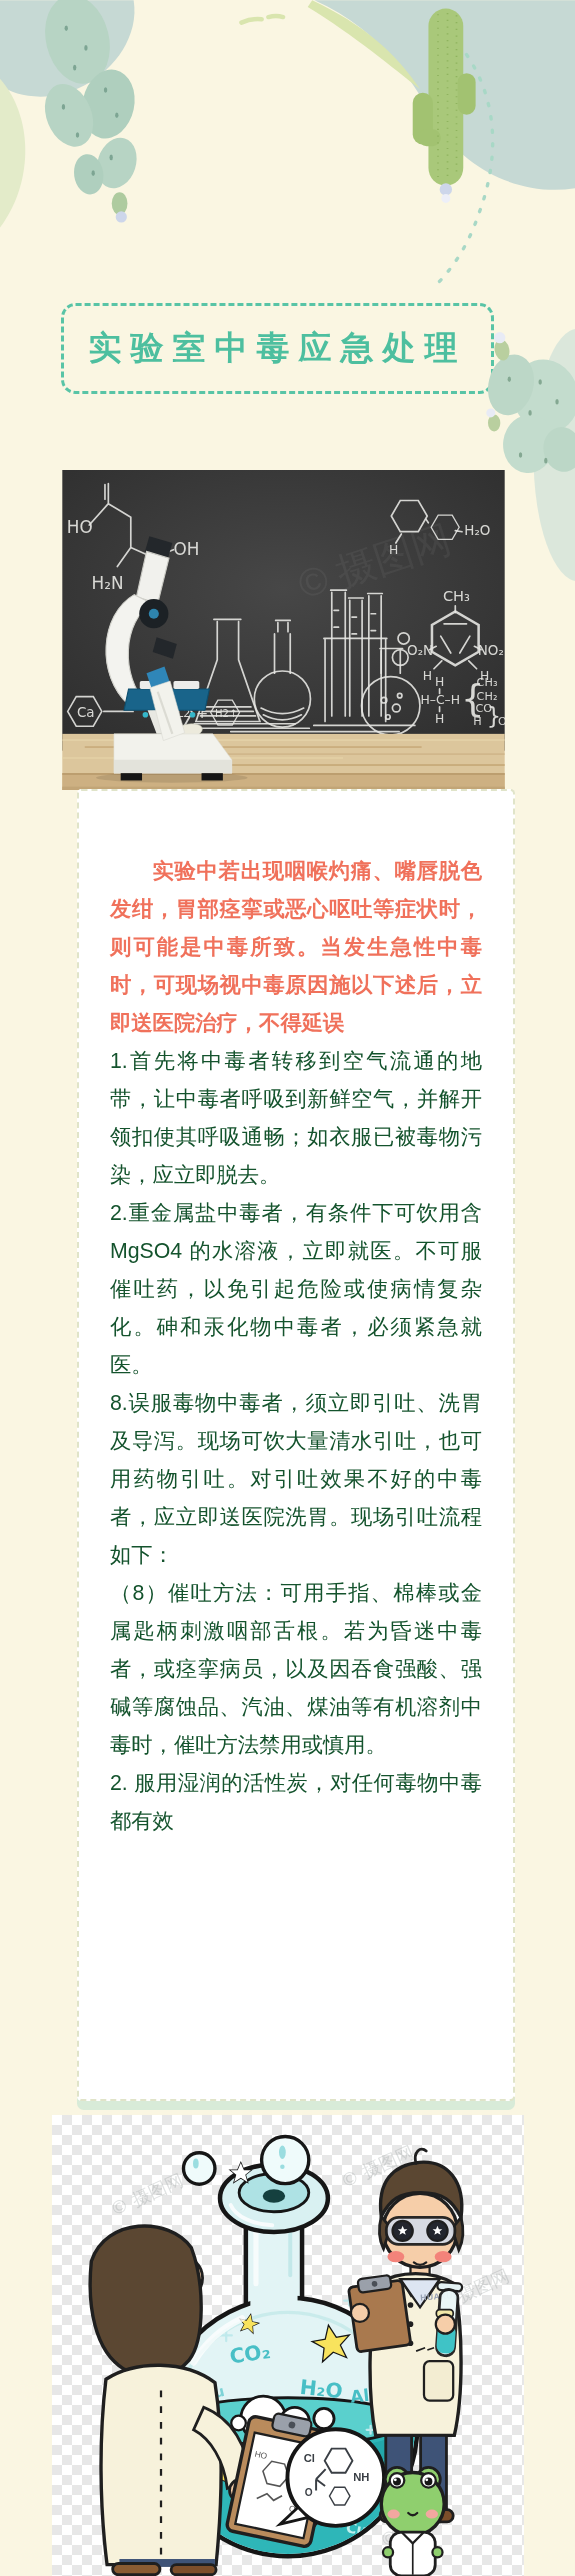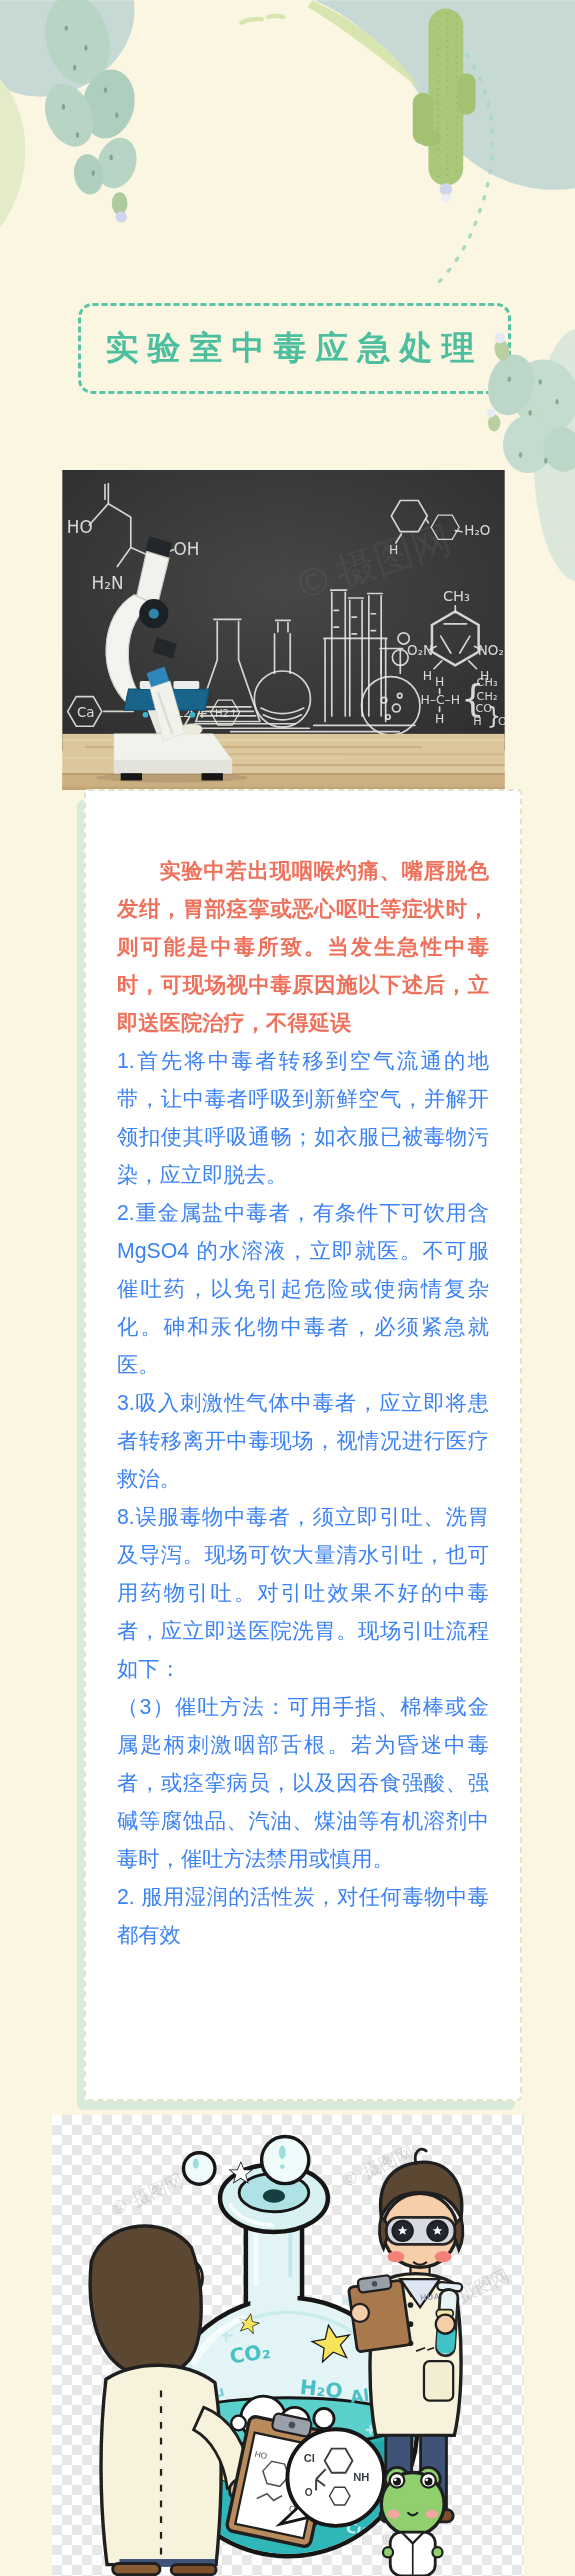--- a/index.html
+++ b/index.html
@@ -1,28 +1,28 @@
 <!DOCTYPE html>
 <html style="font-size:9px"><head>
 <meta charset="utf-8">
 <style>
   html,body{margin:0;padding:0;}
   .page{position:relative;width:575px;height:2576px;background:#FAF6E2;overflow:hidden;
         font-family:"Liberation Sans","DejaVu Sans",sans-serif;}
   svg{display:block;}
   .decor-top{position:absolute;left:0;top:0;z-index:3;pointer-events:none;}
-  .title-box{position:absolute;left:78px;top:303px;width:427px;height:85px;
+  .title-box{position:absolute;left:61px;top:303px;width:427px;height:85px;
      border:3.4px dashed #58C4A6;border-radius:14.6px;display:flex;align-items:center;justify-content:center;
      z-index:2;}
   .title-box span{font-size:33px;font-weight:bold;color:#4DBF9F;letter-spacing:9px;}
   .board{position:absolute;left:62px;top:470px;width:443px;height:320px;z-index:1;}
   .card-shadow{position:absolute;left:77px;top:800px;width:438px;height:1310px;background:#D8EBD8;border-radius:6.7px;z-index:0;}
-  .card{position:absolute;left:84px;top:789px;width:438px;height:1312px;box-sizing:border-box;
+  .card{position:absolute;left:77px;top:789px;width:438px;height:1312px;box-sizing:border-box;
      background:#FFFFFF;border:2.8px dashed #E0E4C9;border-radius:4.5px;padding:61px 31px 0 31px;z-index:1;}
-  .card p{margin:0;font-size:21.3px;line-height:38px;color:#3b82f6;text-align:justify;}
+  .card p{margin:0;font-size:21.3px;line-height:38px;color:#14532d;text-align:justify;}
   .card p.intro{color:#F0715B;font-weight:bold;text-indent:2em;}
   .illus{position:absolute;left:52px;top:2115px;width:472px;height:461px;z-index:1;
      background-color:#fff;
      background-image:conic-gradient(#E7E7E7 90deg,#FFFFFF 90deg 180deg,#E7E7E7 180deg 270deg,#FFFFFF 270deg);
      background-size:20px 20px;}
   .chalk{stroke:#E6E6E2;stroke-width:3;fill:none;opacity:.9;stroke-linecap:round;}
   .chalktx{fill:#E6E6E2;opacity:.92;font-family:"DejaVu Sans",sans-serif;}
   .glabel{font-family:"DejaVu Sans",sans-serif;font-weight:bold;}
   .wm{font-family:"DejaVu Sans",sans-serif;font-size:32px;fill:#8C9494;opacity:.28;}
   .star{fill:#F8E35D;stroke:#161616;stroke-width:1.4px;paint-order:stroke;}
@@ -225,23 +225,22 @@
         <line x1="170" y1="395" x2="196" y2="470" stroke="#DBDBD3" stroke-width="4"></line>
       </g>
     </svg>
   </div>
 
   <div class="card-shadow"></div>
   <div class="card">
     <p class="intro">实验中若出现咽喉灼痛、嘴唇脱色发绀，胃部痉挛或恶心呕吐等症状时，则可能是中毒所致。当发生急性中毒时，可现场视中毒原因施以下述后，立即送医院治疗，不得延误</p>
     <p>1.首先将中毒者转移到空气流通的地带，让中毒者呼吸到新鲜空气，并解开领扣使其呼吸通畅；如衣服已被毒物污染，应立即脱去。</p>
     <p>2.重金属盐中毒者，有条件下可饮用含MgSO4 的水溶液，立即就医。不可服催吐药，以免引起危险或使病情复杂化。砷和汞化物中毒者，必须紧急就医。</p>
-    <p>3.吸入刺激性气体中毒者，应立即将患者转移离开中毒现场，视情况进行医疗救治。</p>
     <p>8.误服毒物中毒者，须立即引吐、洗胃及导泻。现场可饮大量清水引吐，也可用药物引吐。对引吐效果不好的中毒者，应立即送医院洗胃。现场引吐流程如下：</p>
-    <p>（3）催吐方法：可用手指、棉棒或金属匙柄刺激咽部舌根。若为昏迷中毒者，或痉挛病员，以及因吞食强酸、强碱等腐蚀品、汽油、煤油等有机溶剂中毒时，催吐方法禁用或慎用。</p>
+    <p>（8）催吐方法：可用手指、棉棒或金属匙柄刺激咽部舌根。若为昏迷中毒者，或痉挛病员，以及因吞食强酸、强碱等腐蚀品、汽油、煤油等有机溶剂中毒时，催吐方法禁用或慎用。</p>
     <p>2. 服用湿润的活性炭，对任何毒物中毒都有效</p>
   </div>
 
   <div class="illus">
     <svg width="472" height="461" viewBox="0 0 840 820">
       <defs>
         <clipPath id="bulbClip">
             <circle cx="420" cy="555" r="226"></circle>
           </clipPath>
         <path id="star5" d="M0,-10 2.9,-3.1 9.5,-3.1 4.2,1.1 6.2,7.9 0,4 -6.2,7.9 -4.2,1.1 -9.5,-3.1 -2.9,-3.1 Z"></path>

